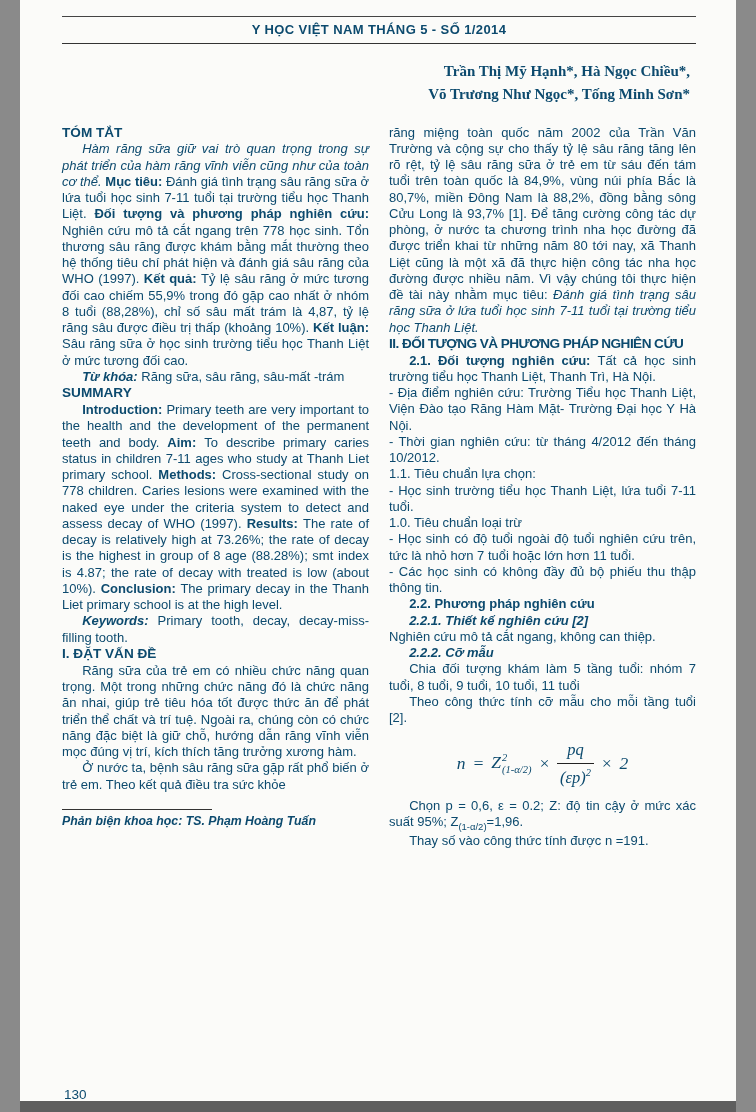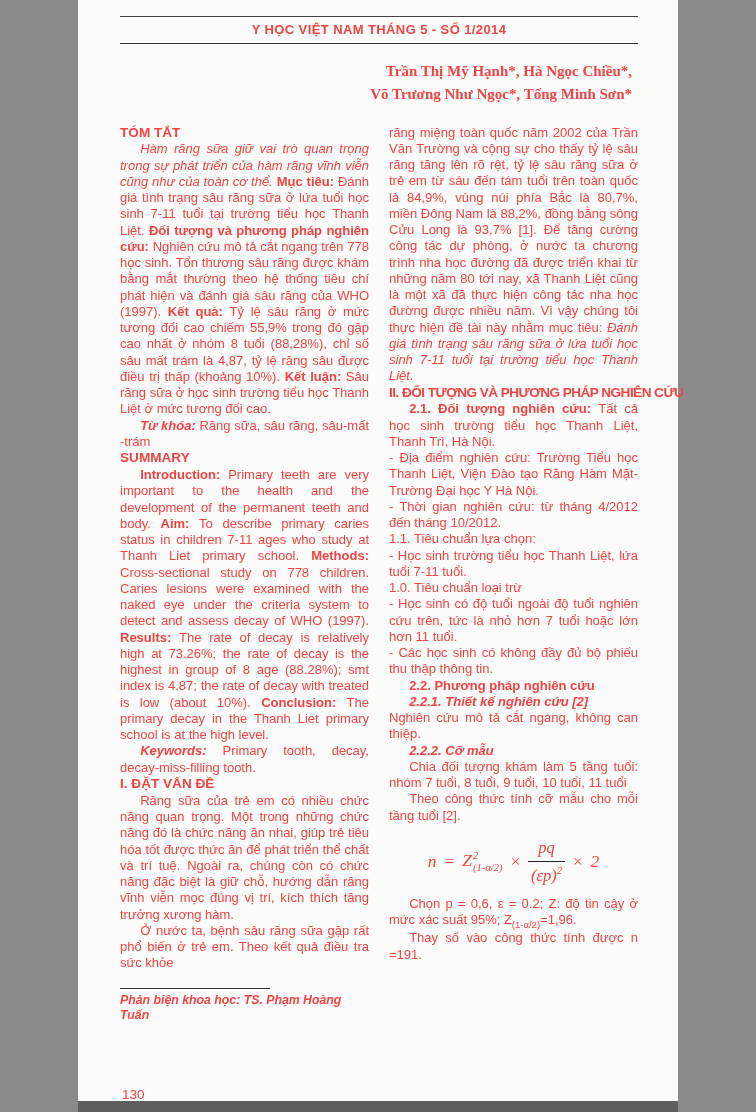--- a/index.html
+++ b/index.html
@@ -1,25 +1,25 @@
 <!DOCTYPE html>
 <html><head>
 <meta charset="utf-8">
 <style>
   html, body { margin: 0; padding: 0; background: #8a8a8a; }
   .page {
     position: relative;
-    width: 600px;
+    width: 716px;
     min-height: 1112px;
     margin: 0 auto;
     background: #fbfbf9;
     box-sizing: border-box;
     padding: 16px 40px 0 42px;
     font-family: "Liberation Sans", sans-serif;
-    color: #ef4444;
+    color: #0c4a6e;
     display: flex;
     flex-direction: column;
   }
   
   .journal-header {
     border-top: 1px solid #444;
     border-bottom: 1.5px solid #333;
     text-align: center;
     font-weight: 700;
     font-size: 13px;

